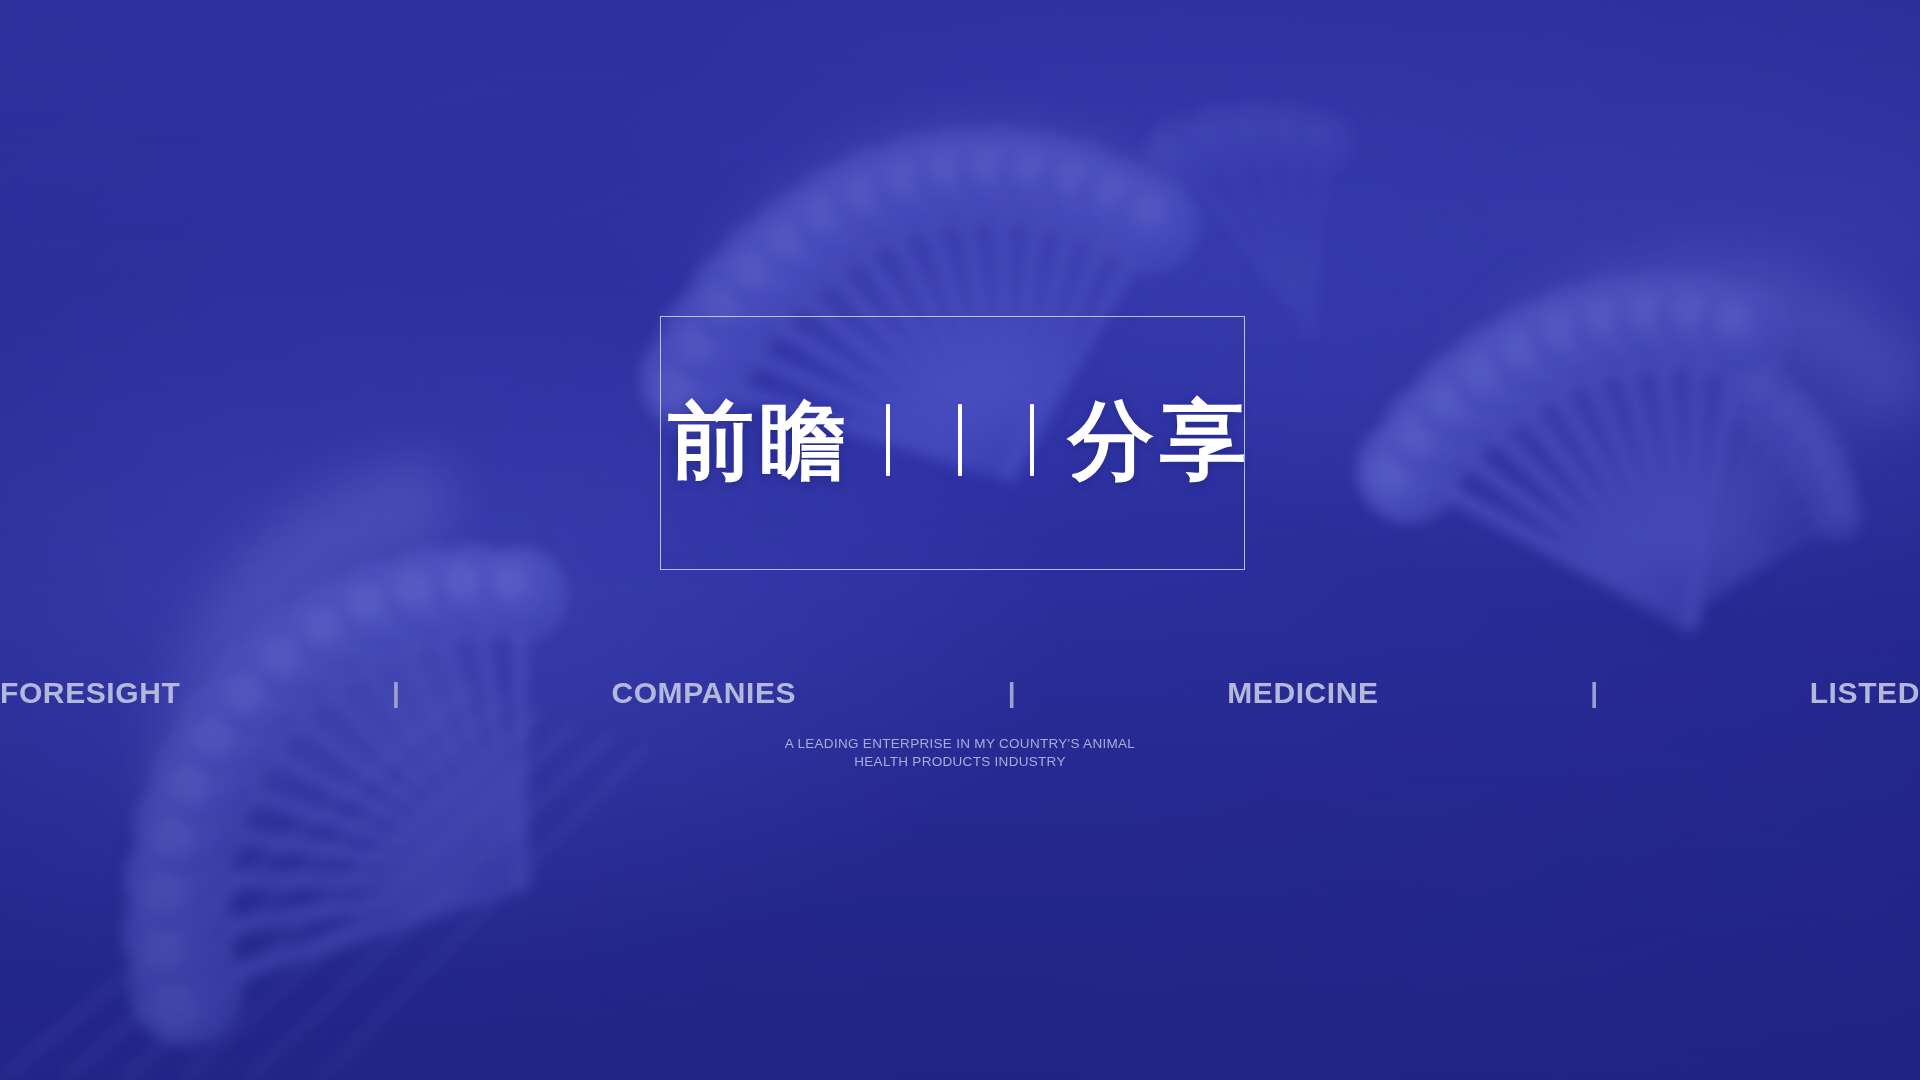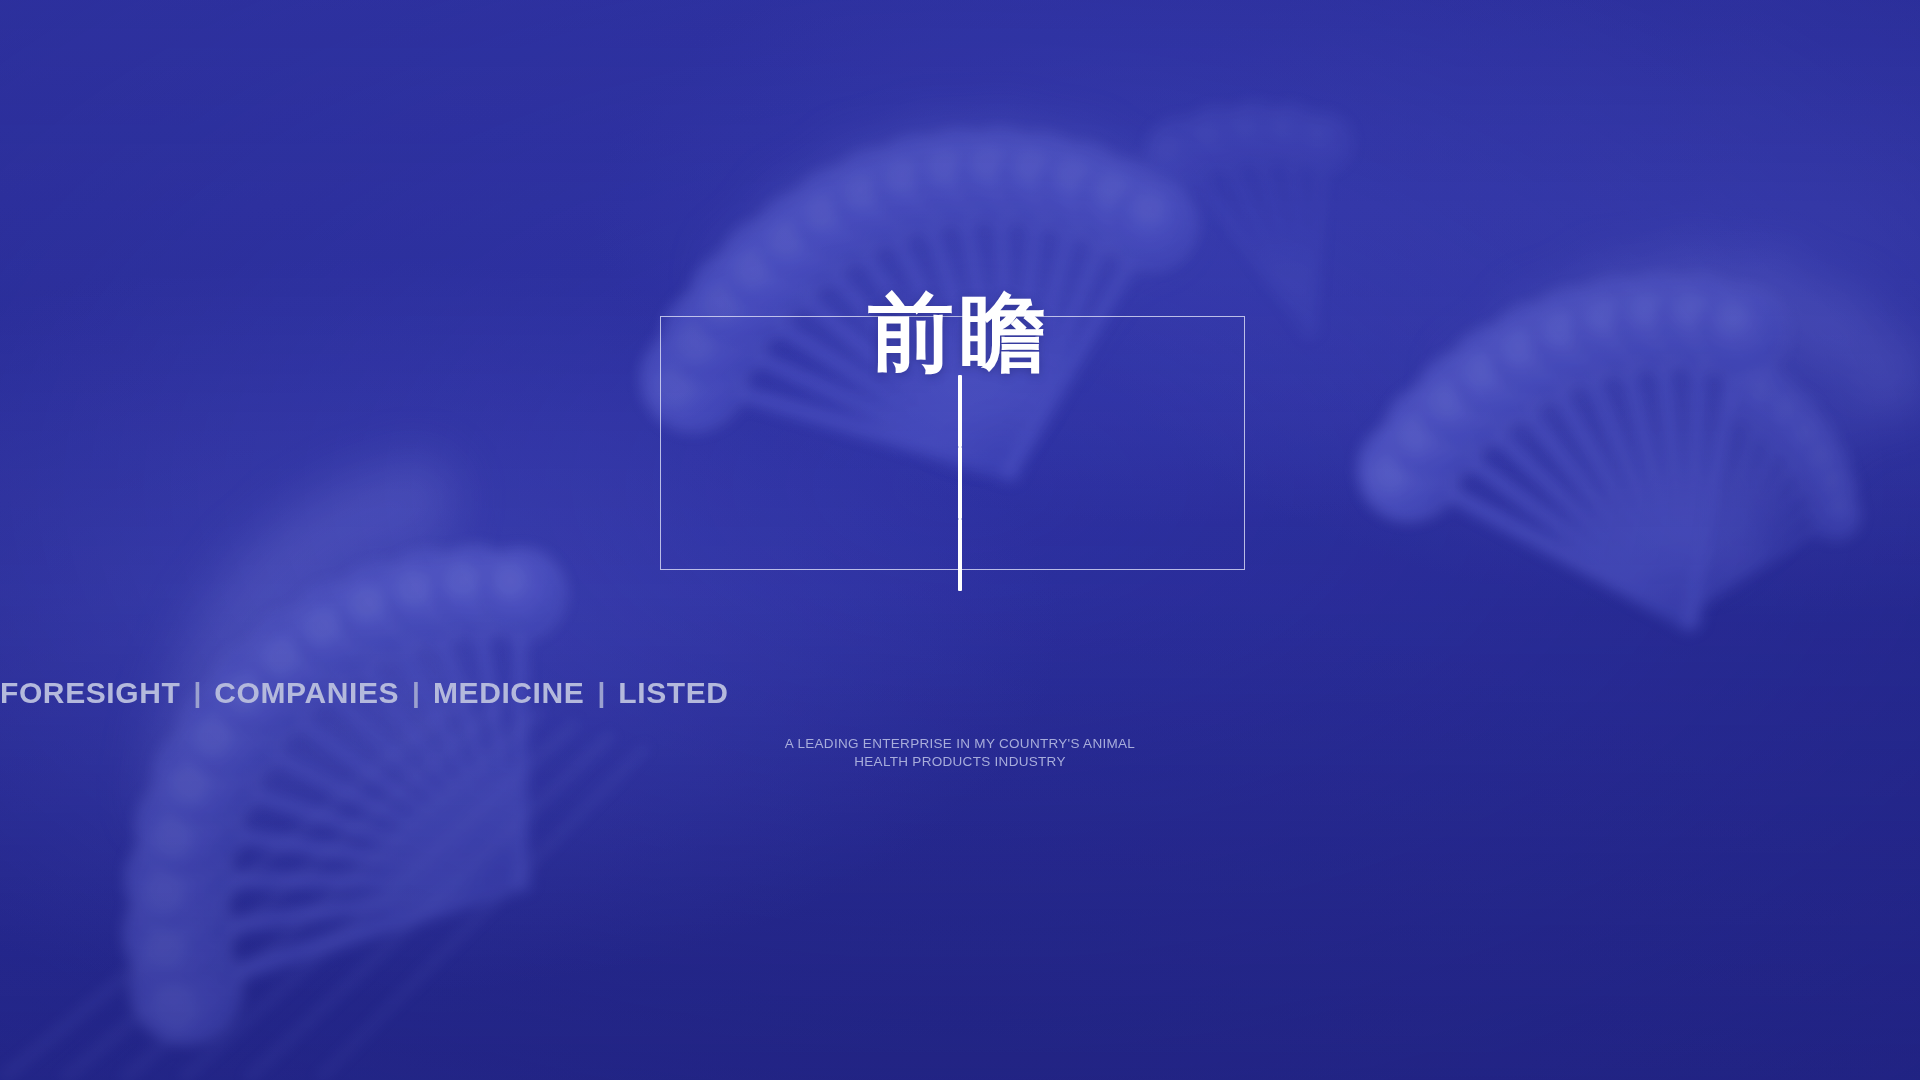--- a/index.html
+++ b/index.html
@@ -76,21 +76,20 @@
     position: absolute;
     left: 0;
     right: 0;
     top: 380px;
     height: 120px;
     display: flex;
     align-items: center;
     justify-content: center;
     gap: 0;
     white-space: nowrap;
-    flex-direction: column;
   }
   .cn-word {
     color: #ffffff;
     font-size: 86px;
     font-weight: 700;
     letter-spacing: 6px;
     line-height: 1;
     text-shadow: 0 2px 10px rgba(20,22,90,0.35);
   }
   .cn-sep {
@@ -104,21 +103,21 @@
   }
 
   
   #headline-en {
     position: absolute;
     left: 0;
     right: 0;
     top: 676px;
     display: flex;
     align-items: center;
-    justify-content: flex-start;
+    justify-content: space-between;
     white-space: nowrap;
   }
   .en-word {
     color: #b4b9dc;
     font-size: 30px;
     font-weight: 700;
     letter-spacing: 0.6px;
   }
   .en-sep {
     color: #9ba1cf;
@@ -303,20 +302,21 @@
 
   <div id="content">
 
     <div id="value-frame"></div>
 
     <div id="headline-cn">
       <span class="cn-word">前瞻</span>
       <span class="cn-sep"></span>
       <span class="cn-sep"></span>
       <span class="cn-sep"></span>
+      <span class="cn-word">分享</span>
     </div>
 
     <div id="headline-en">
       <span class="en-word">FORESIGHT</span>
       <span class="en-sep">|</span>
       <span class="en-word">COMPANIES</span>
       <span class="en-sep">|</span>
       <span class="en-word">MEDICINE</span>
       <span class="en-sep">|</span>
       <span class="en-word">LISTED</span>

